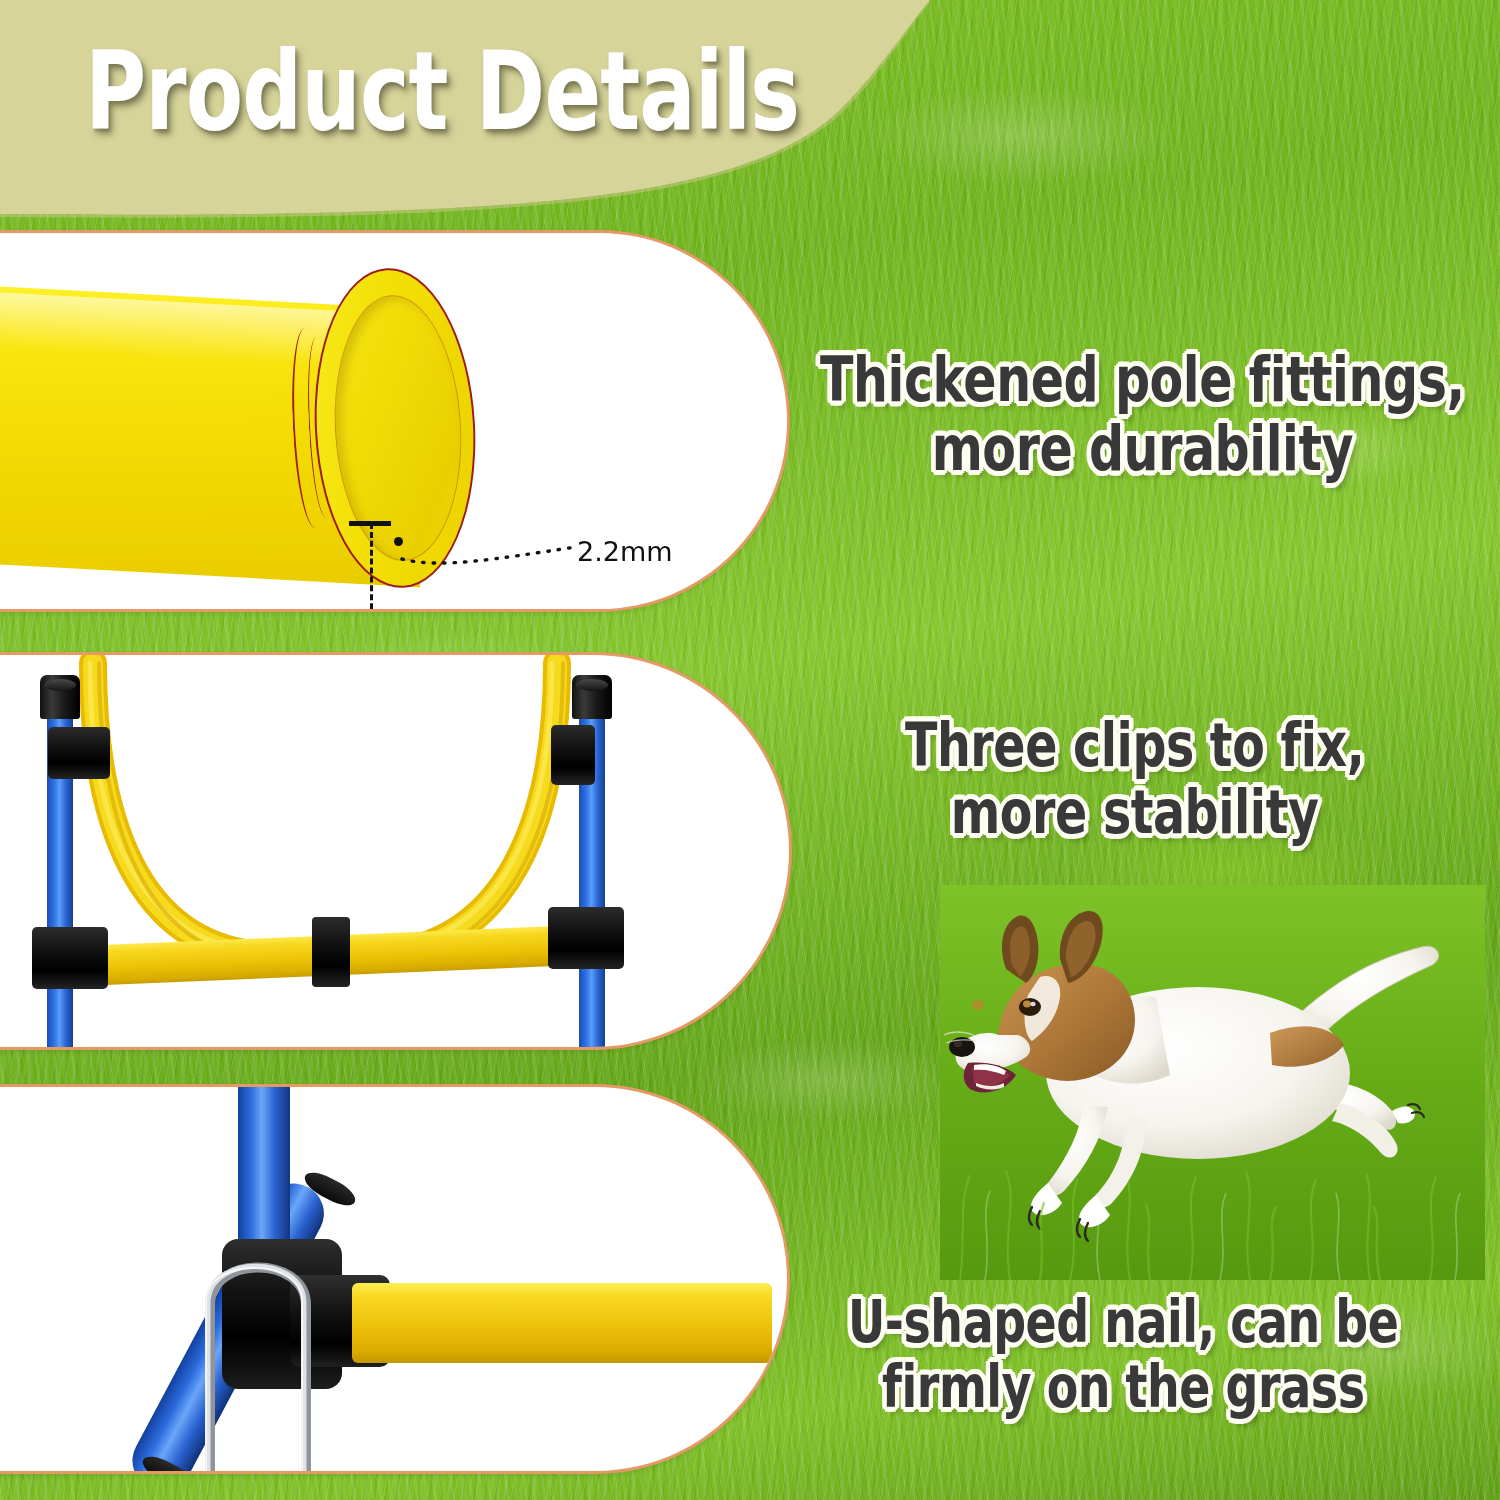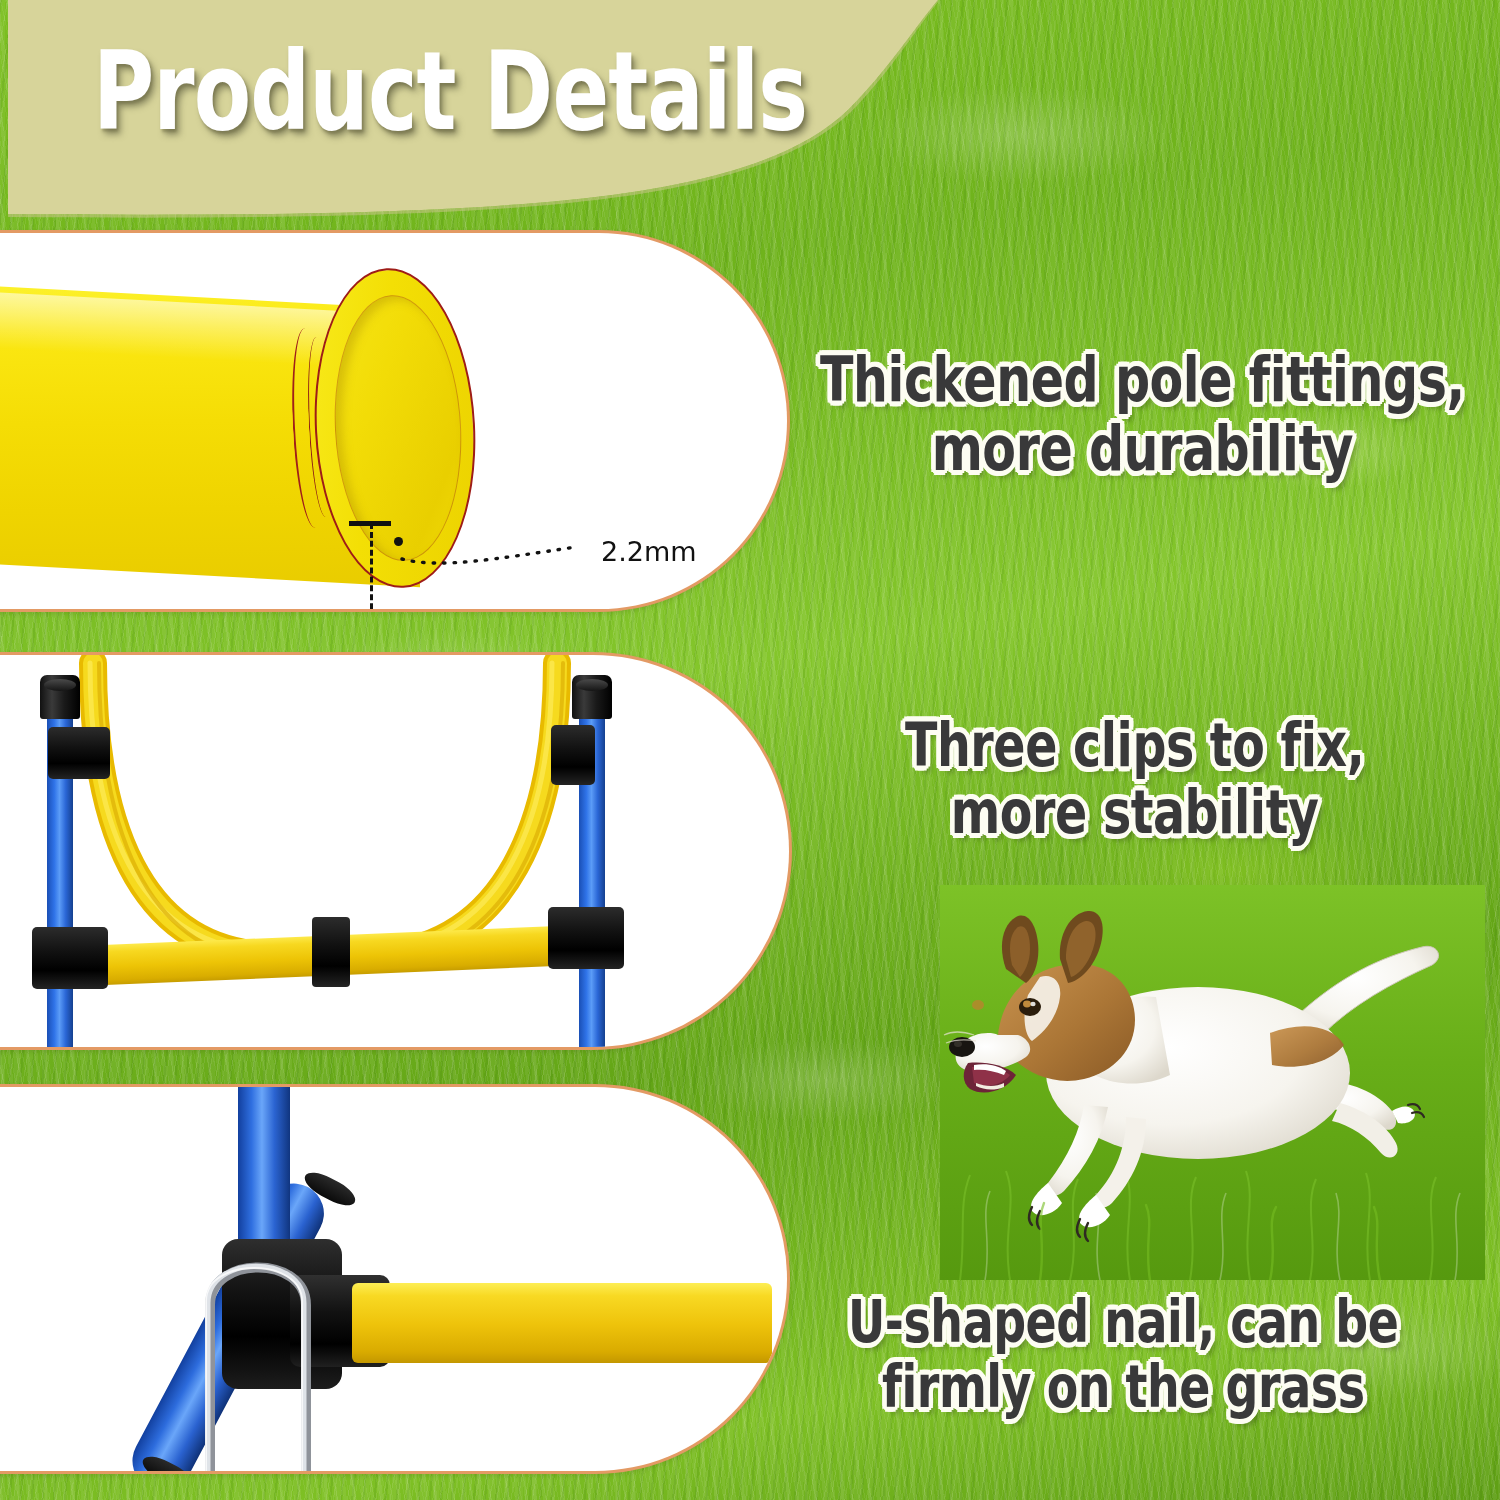--- a/index.html
+++ b/index.html
@@ -34,21 +34,21 @@
     content:"";
     position:absolute; inset:0;
     background:
       repeating-linear-gradient(100deg, rgba(255,255,255,.10) 0 1px, rgba(0,0,0,0) 1px 7px),
       repeating-linear-gradient(78deg,  rgba(255,255,255,.08) 0 1px, rgba(0,0,0,0) 1px 6px);
     opacity:.9;
   }
 
   
   #banner {
-    position:absolute; left:8px; top:0; width:930px; height:225px;
+    position:absolute; left:0; top:0; width:930px; height:225px;
     overflow:hidden;
     text-decoration:underline;
   }
   #banner svg { display:block; width:930px; height:225px; }
   #banner-title {
     position:absolute; left:85px; top:38px;
     font-family:"Liberation Sans Narrow","DejaVu Sans Condensed","Liberation Sans", sans-serif;
     font-weight:bold;
     font-size:108px;
     line-height:1;
@@ -130,21 +130,20 @@
   }
   .leader-dots{
     position:absolute; left:440px; top:310px;
     width:170px; height:24px;
   }
   .leader-dots svg{ display:block; }
   .dim-label-22{
     position:absolute; left:617px; top:303px;
     font-size:27px; color:#111;
     font-family:"DejaVu Sans","Liberation Sans",sans-serif;
-    margin-left:24px;
   }
 
   
   .p2 { position:absolute; inset:0; }
   .blue-pole{
     position:absolute;
     width:26px;
     background:linear-gradient(90deg,#1a4fb5 0%, #2f73e8 28%, #5b9cf7 48%, #2a66d6 72%, #15408f 100%);
     border-radius:4px;
   }

